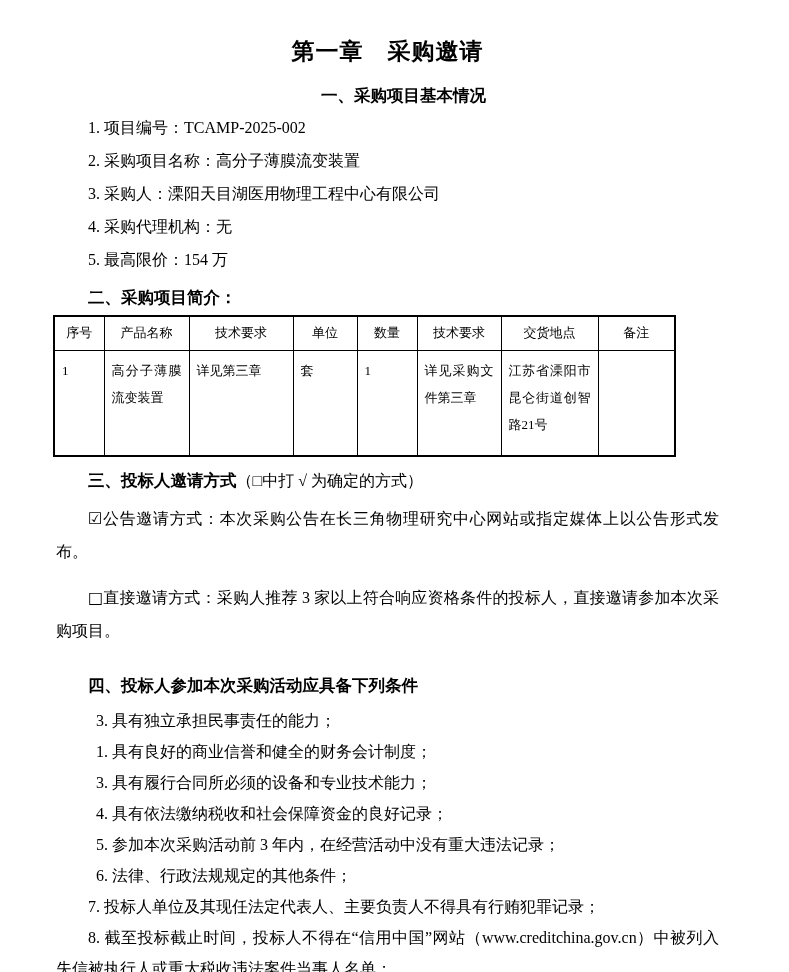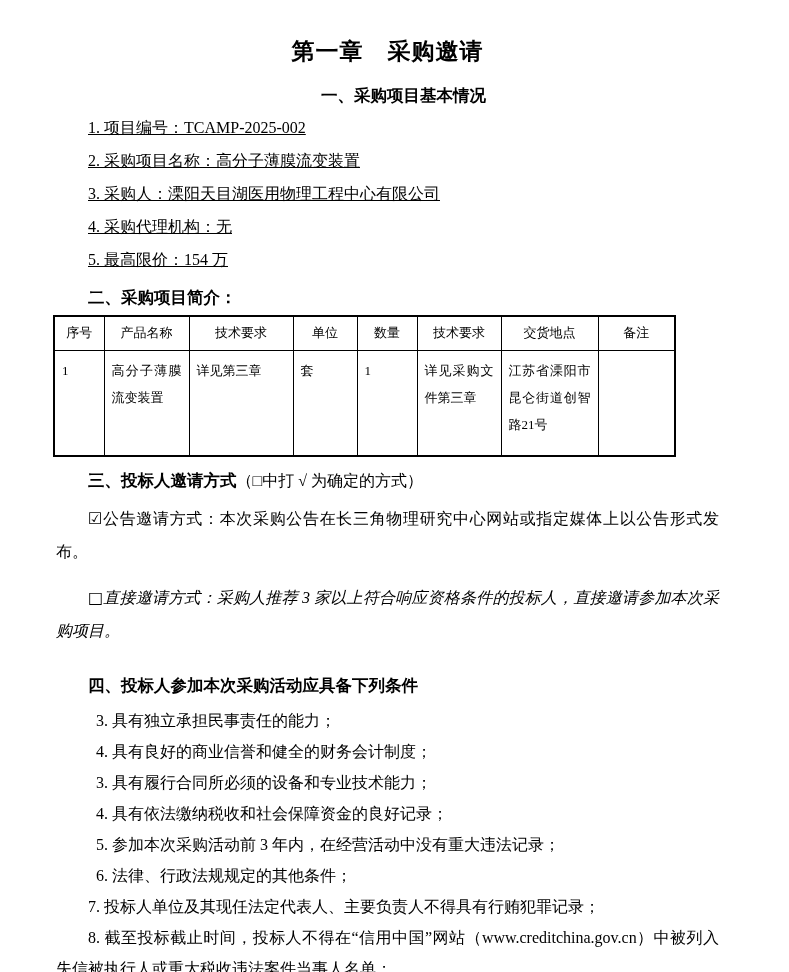--- a/index.html
+++ b/index.html
@@ -43,21 +43,20 @@
   h2.sec4 { margin-top: 26px; }
   .sec-note {
     font-family: "Liberation Serif", "DejaVu Serif", serif;
     font-weight: normal;
     font-size: 16px;
   }
   .plain-item {
     margin: 0;
     padding-left: 32px;
     line-height: 33px;
-    text-decoration: underline;
   }
   .sec1-items { margin-top: 4px; }
   .proc-table {
     border-collapse: collapse;
     width: 621px;
     margin: 7px 0 0 -3px;
     border: 2px solid #000;
     table-layout: fixed;
   }
   .proc-table th, .proc-table td {
@@ -80,21 +79,21 @@
     height: 106px;
     text-align: justify;
   }
   .para {
     margin: 0;
     line-height: 33px;
     text-indent: 32px;
     text-align: justify;
   }
   .para-opt1 { margin-top: 9px; }
-  .para-opt2 { margin-top: 13px; font-style: italic; }
+  .para-opt2 { margin-top: 13px; }
   .checkbox-glyph { font-family: "DejaVu Sans", sans-serif; }
   .sec4-items { margin-top: 8px; }
   .cond-item {
     margin: 0;
     line-height: 31px;
     text-indent: 40px;
   }
   .cond-para {
     margin: 0;
     line-height: 31px;
@@ -160,21 +159,21 @@
   <h2 class="sec-heading sec3"><span>三、投标人邀请方式</span><span class="sec-note">（□中打 √ 为确定的方式）</span></h2>
 
   <p class="para para-opt1"><span class="checkbox-glyph">☑</span><span>公告邀请方式：本次采购公告在长三角物理研究中心网站或指定媒体上以公告形式发布。</span></p>
 
   <p class="para para-opt2"><span class="checkbox-glyph">□</span><span>直接邀请方式：采购人推荐 3 家以上符合响应资格条件的投标人，直接邀请参加本次采购项目。</span></p>
 
   <h2 class="sec-heading sec4">四、投标人参加本次采购活动应具备下列条件</h2>
 
   <div class="sec4-items">
     <p class="cond-item">3. 具有独立承担民事责任的能力；</p>
-    <p class="cond-item">4. 具有良好的商业信誉和健全的财务会计制度；</p>
+    <p class="cond-item">1. 具有良好的商业信誉和健全的财务会计制度；</p>
     <p class="cond-item">3. 具有履行合同所必须的设备和专业技术能力；</p>
     <p class="cond-item">4. 具有依法缴纳税收和社会保障资金的良好记录；</p>
     <p class="cond-item">5. 参加本次采购活动前 3 年内，在经营活动中没有重大违法记录；</p>
     <p class="cond-item">6. 法律、行政法规规定的其他条件；</p>
     <p class="cond-para">7. 投标人单位及其现任法定代表人、主要负责人不得具有行贿犯罪记录；</p>
     <p class="cond-para">8. 截至投标截止时间，投标人不得在“信用中国”网站（www.creditchina.gov.cn）中被列入失信被执行人或重大税收违法案件当事人名单；</p>
 
   </div>
 
 </div>

